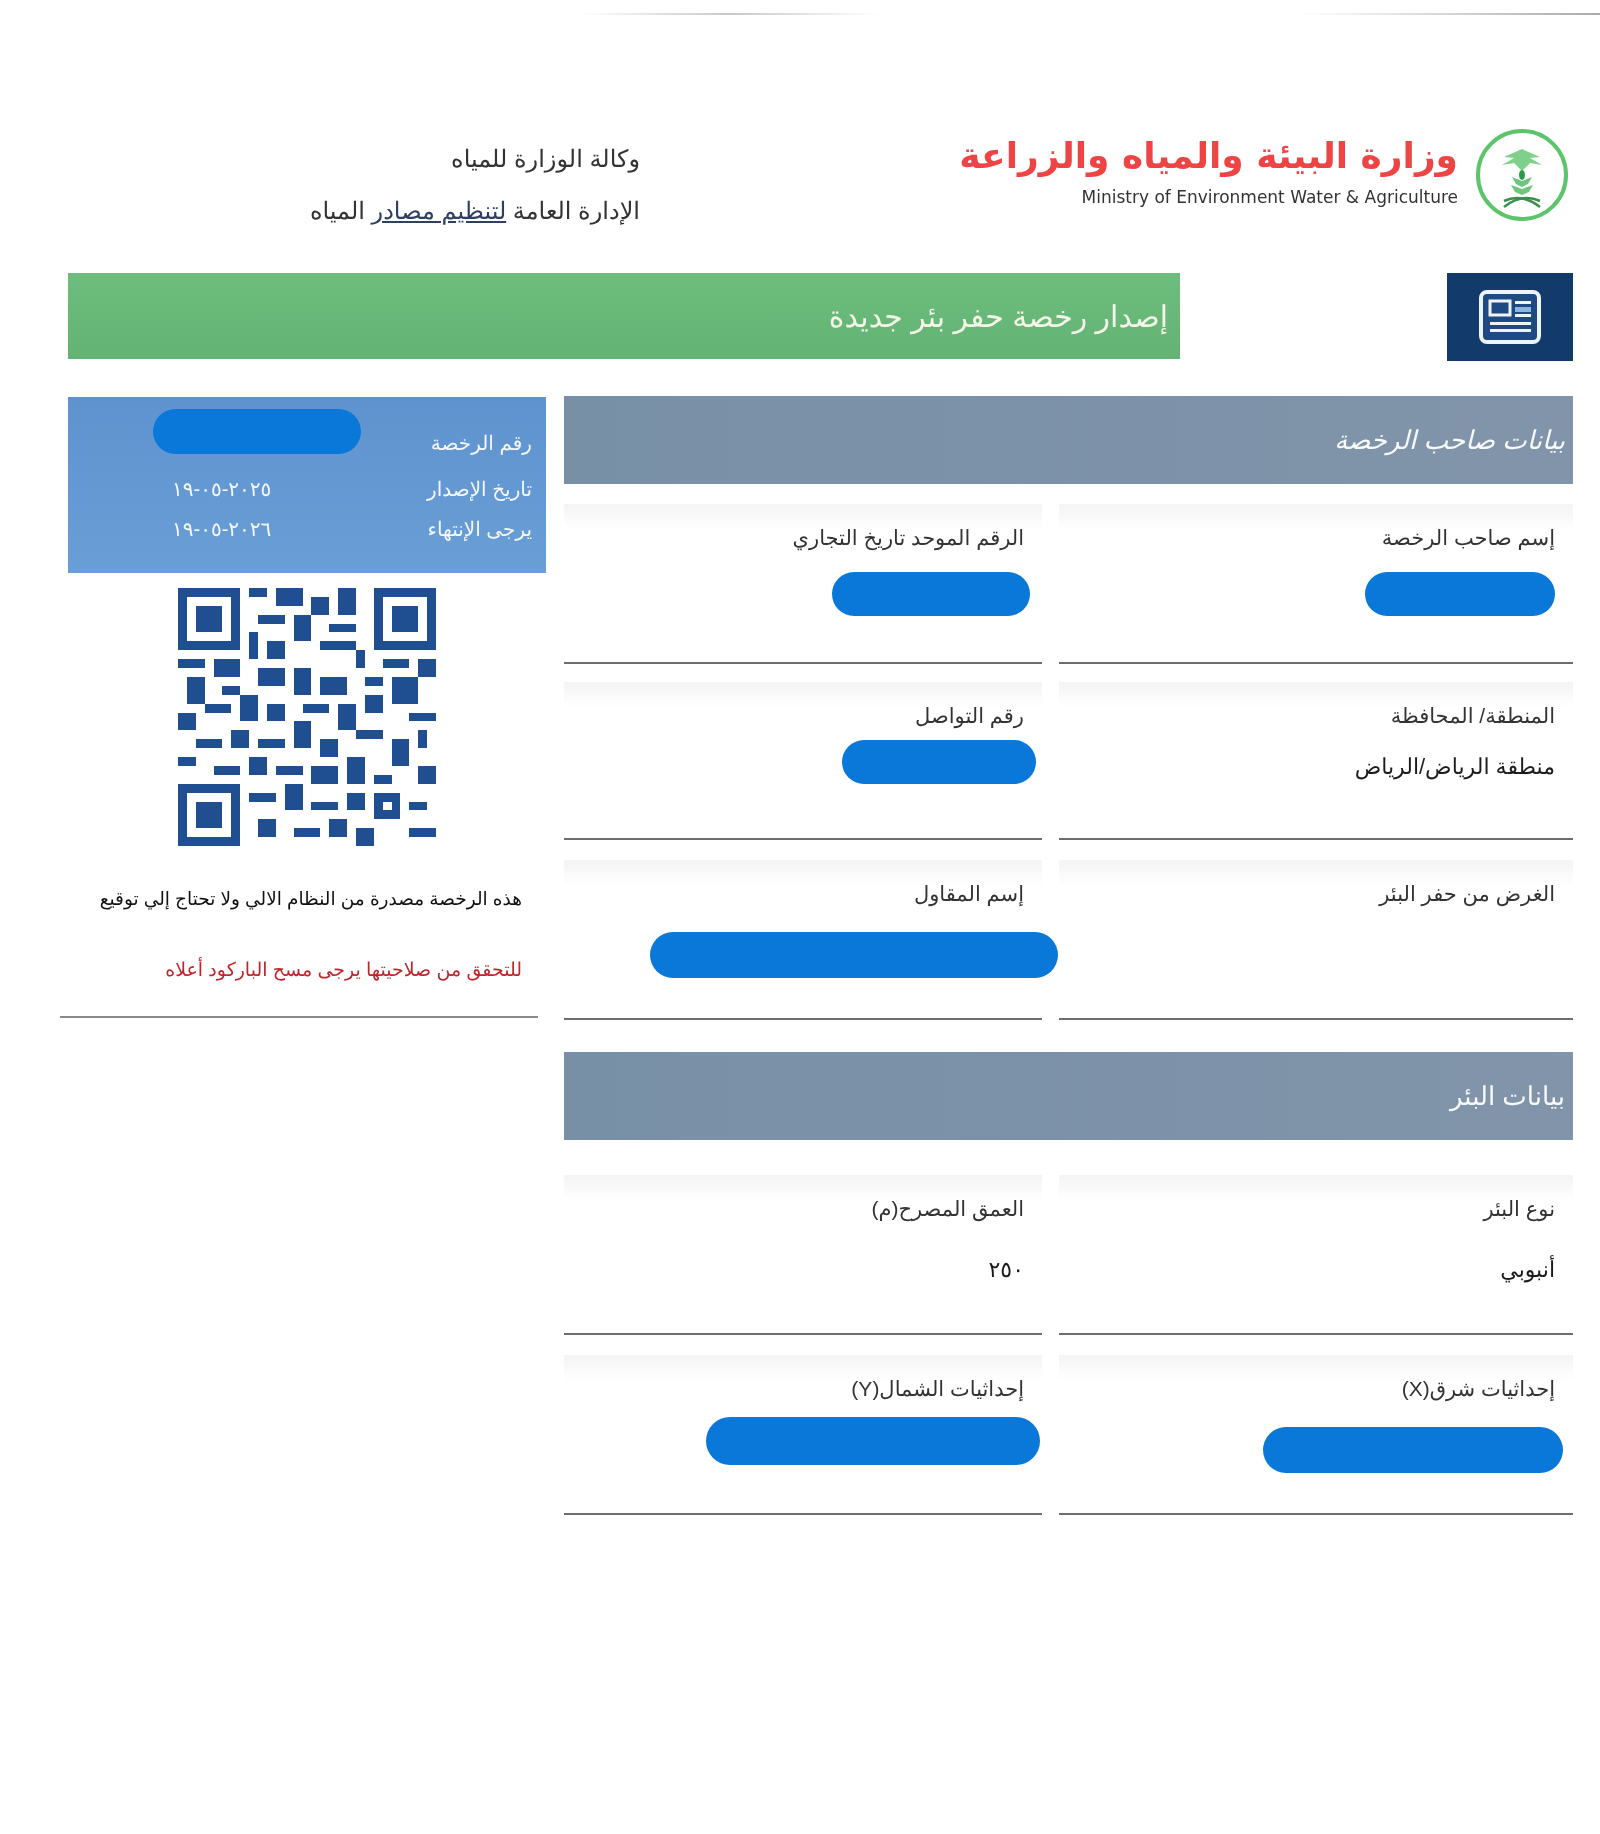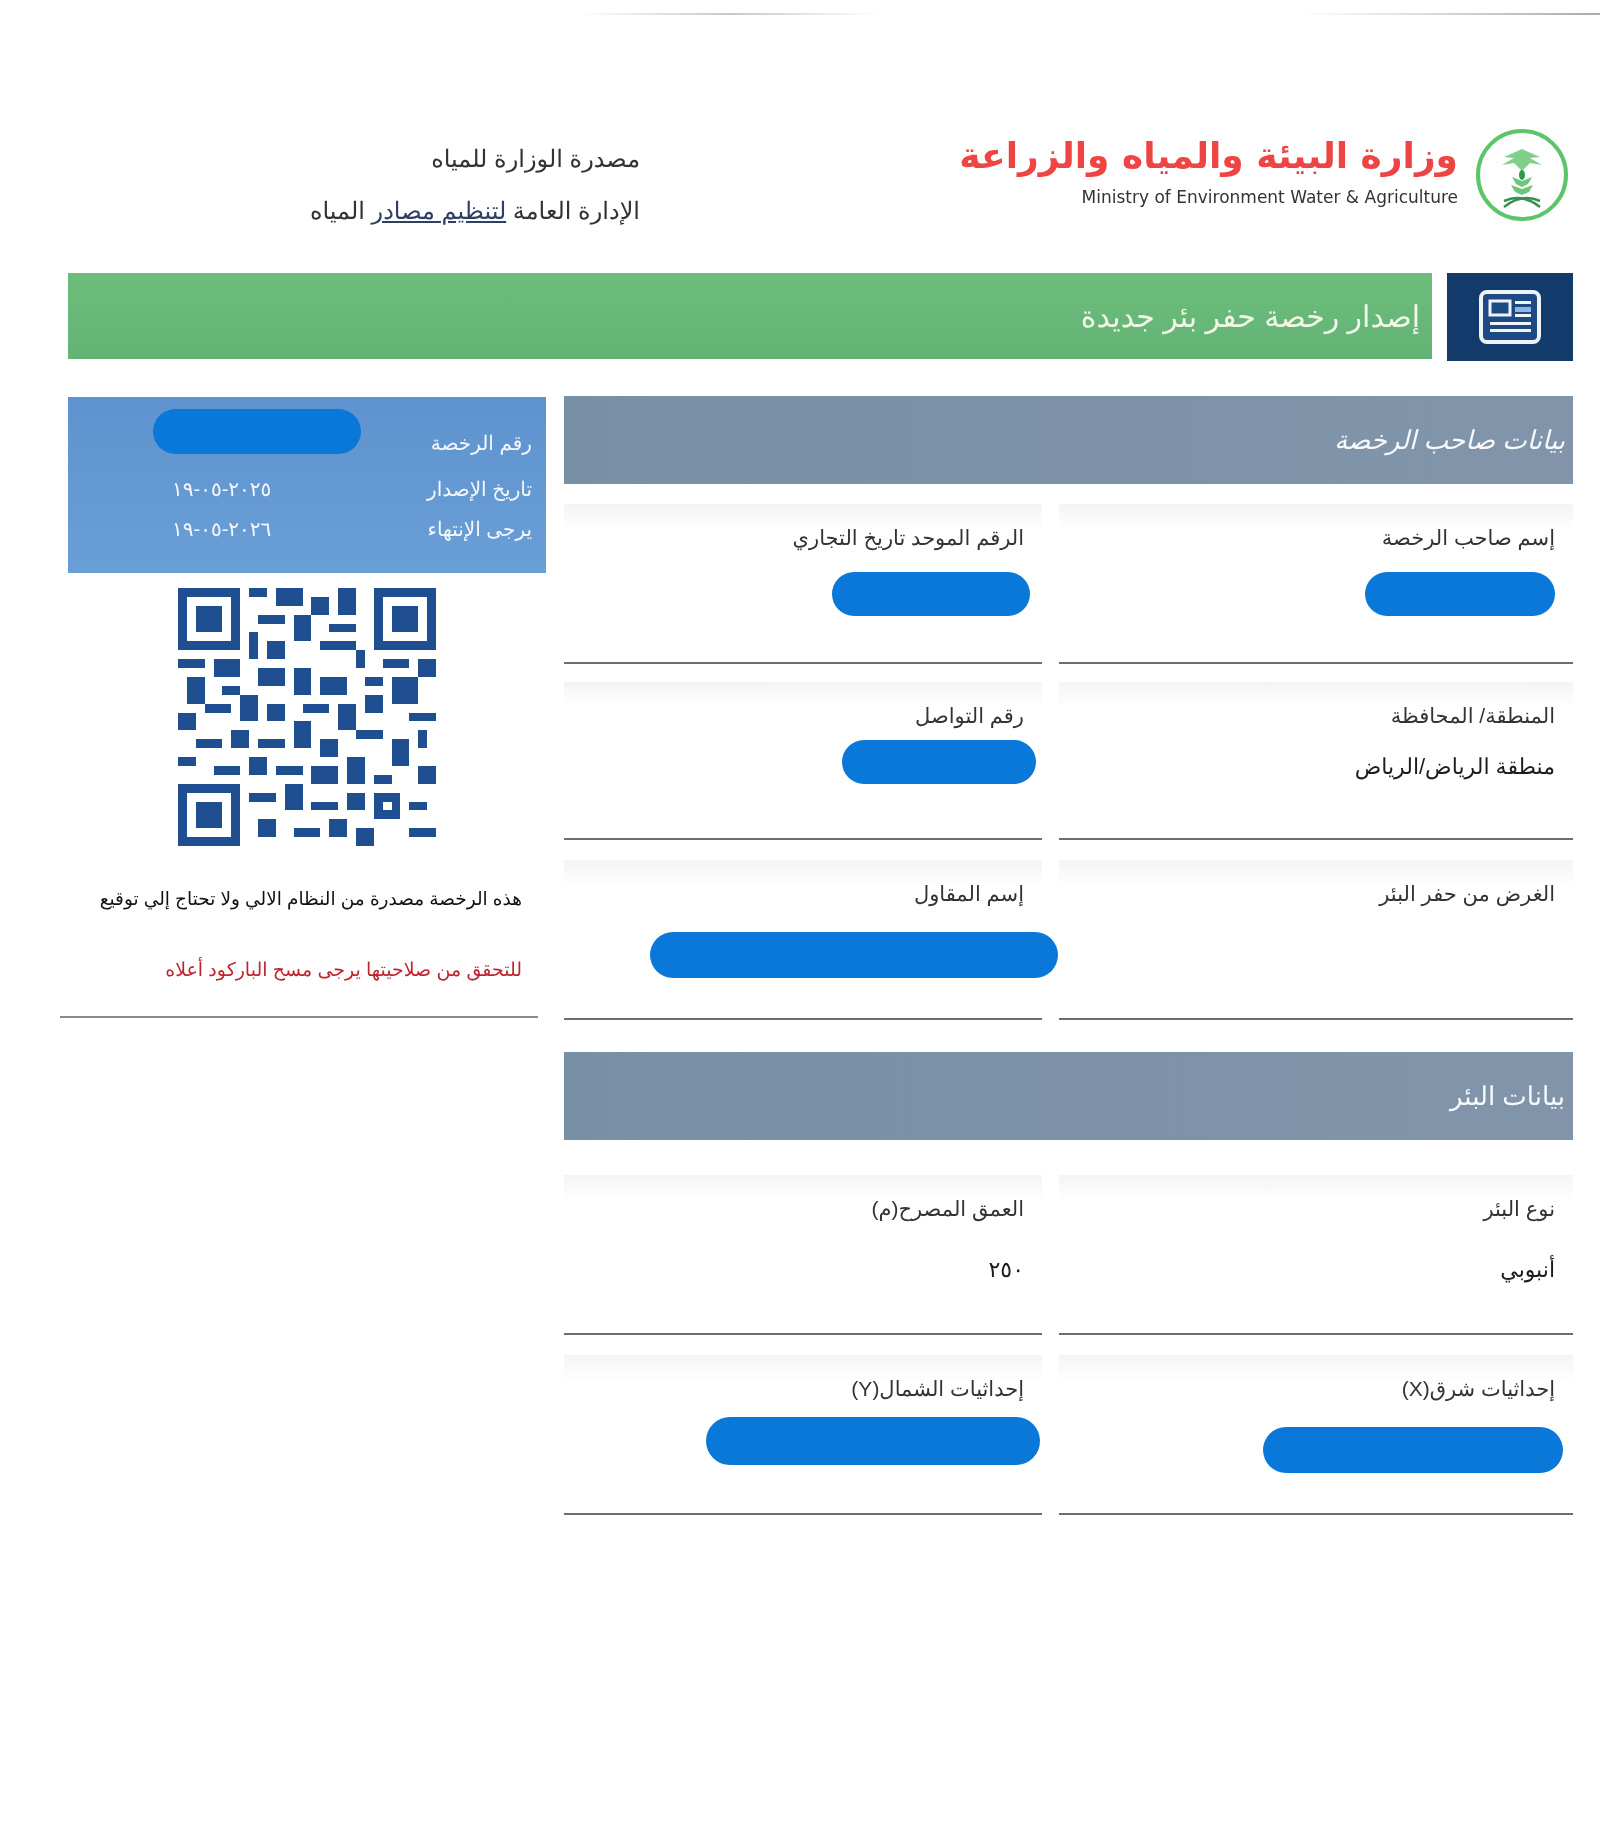--- a/index.html
+++ b/index.html
@@ -23,21 +23,21 @@
     .emblem { position: absolute; right: 0; top: 2px; width: 96px; height: 96px; }
     .logo-text-ar { position: absolute; right: 112px; top: 10px; font-size: 36px; font-weight: bold; color: #ef4444; white-space: nowrap; letter-spacing: -0.5px; }
     .logo-text-en { position: absolute; right: 112px; top: 62px; font-size: 17px; color: #333; direction: ltr; white-space: nowrap; font-family: "DejaVu Sans", sans-serif; }
 
     .agency { position: absolute; top: 145px; left: 260px; width: 380px; text-align: right; direction: rtl; }
     .agency .line1 { font-size: 24px; color: #333; font-family: "Liberation Sans", sans-serif; }
     .agency .line2 { font-size: 24px; color: #333; margin-top: 24px; font-family: "Liberation Sans", sans-serif; }
     .agency .underline-word { text-decoration: underline; color: #2e3f63; }
 
     
-    .banner { position: absolute; top: 273px; left: 68px; width: 1364px; height: 86px; background: linear-gradient(to bottom, #6dbd7d, #63b374); display: flex; align-items: center; justify-content: flex-start; padding-right: 12px; direction: rtl; }
+    .banner { position: absolute; top: 273px; left: 68px; width: 1112px; height: 86px; background: linear-gradient(to bottom, #6dbd7d, #63b374); display: flex; align-items: center; justify-content: flex-start; padding-right: 12px; direction: rtl; }
     .banner-title { color: #f3f6e8; font-size: 30px; font-family: "Liberation Sans", sans-serif; }
     .banner-icon-box { position: absolute; top: 273px; left: 1447px; width: 126px; height: 88px; background: #123a6b; display: flex; align-items: center; justify-content: center; }
 
     
     .license-box { position: absolute; top: 397px; left: 68px; width: 478px; height: 176px; background: linear-gradient(to bottom, #5e93cf, #6a9ed6); direction: rtl; }
     .lic-row { position: absolute; right: 14px; display: flex; direction: rtl; color: #f5f8fc; font-size: 20px; font-family: "Liberation Sans", sans-serif; }
     .lic-row .lbl { width: 180px; text-align: right; }
     .lic-row .val { width: 180px; text-align: left; direction: ltr; letter-spacing: 1px; }
     .redact { background: #0a78d8; border-radius: 28px; }
     .lic-redact { position: absolute; top: 12px; left: 85px; width: 208px; height: 45px; }
@@ -84,21 +84,21 @@
         <path d="M48 62 L59 58 L55 65 L48 68 Z"></path>
       </g>
       <path d="M30 80 Q48 66 66 74" stroke="#3b8f4f" stroke-width="2.5" fill="none"></path>
       <path d="M66 80 Q48 66 30 74" stroke="#3b8f4f" stroke-width="2.5" fill="none"></path>
     </svg>
     <div class="logo-text-ar">وزارة البيئة والمياه والزراعة</div>
     <div class="logo-text-en">Ministry of Environment Water &amp; Agriculture</div>
   </div>
 
   <div class="agency">
-    <div class="line1">مصدرة الوزارة للمياه</div>
+    <div class="line1">وكالة الوزارة للمياه</div>
     <div class="line2"><span>الإدارة العامة </span><span class="underline-word">لتنظيم مصادر</span><span> المياه</span></div>
   </div>
 
   <div class="banner">
     <span class="banner-title">إصدار رخصة حفر بئر جديدة</span>
   </div>
   <div class="banner-icon-box">
     <svg width="64" height="56" viewBox="0 0 64 56">
       <rect x="3" y="3" width="58" height="50" rx="6" fill="#1d4a82" stroke="#eef3f8" stroke-width="4"></rect>
       <rect x="12" y="12" width="20" height="14" fill="none" stroke="#eef3f8" stroke-width="3"></rect>

